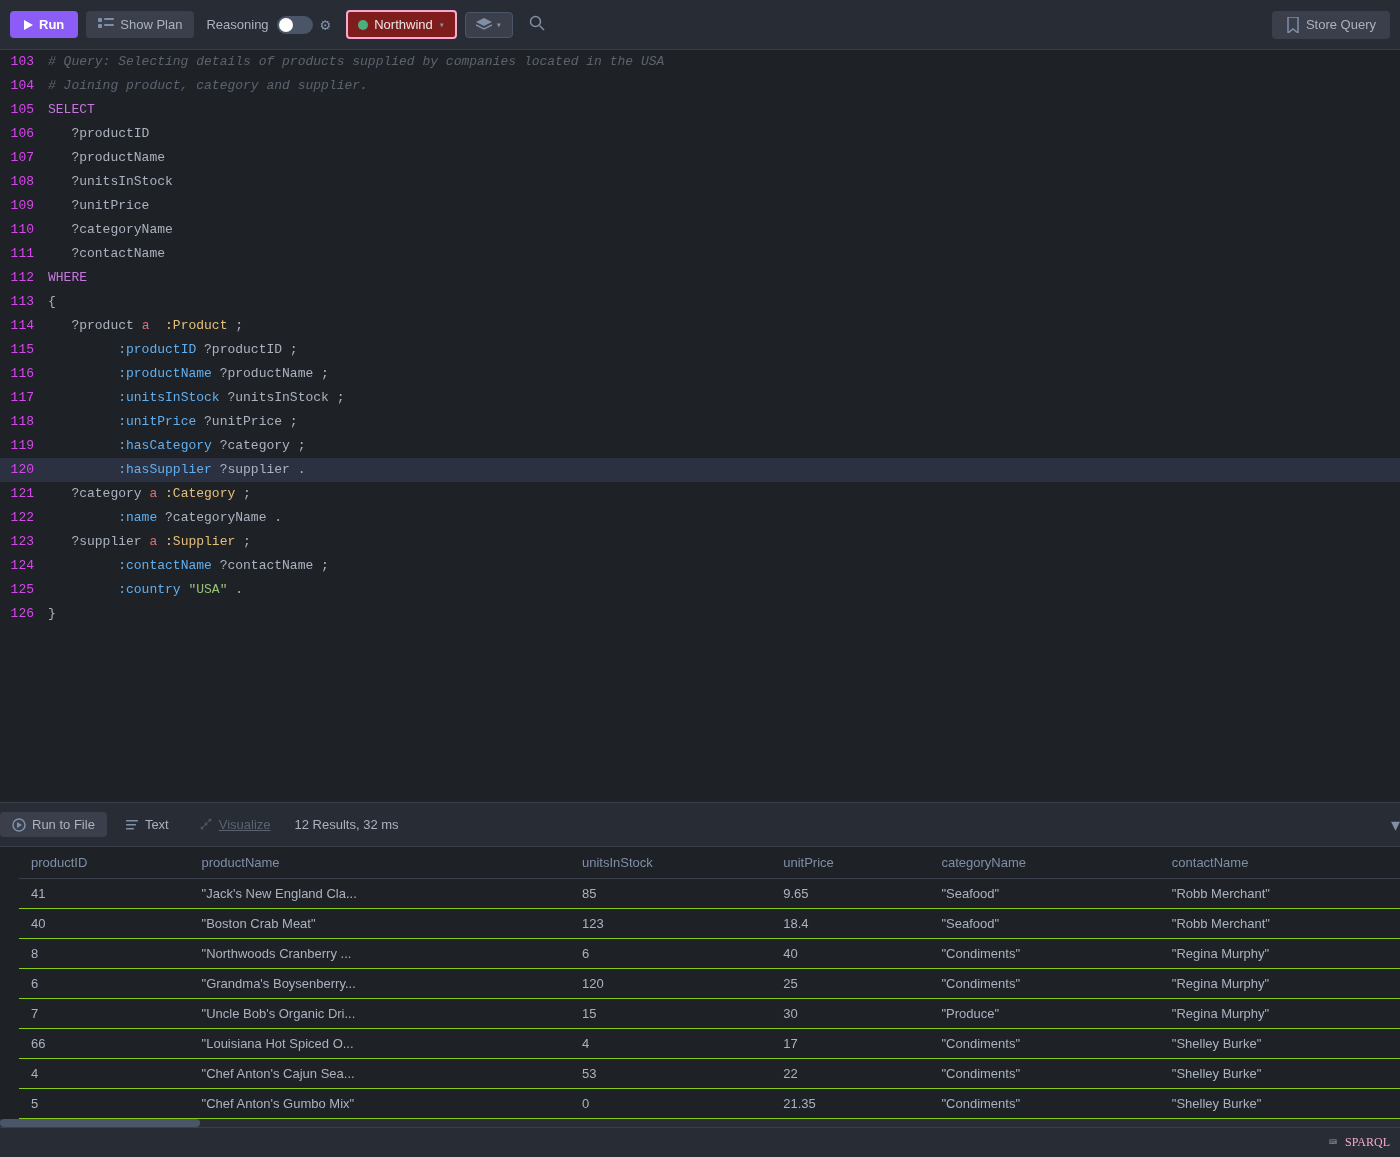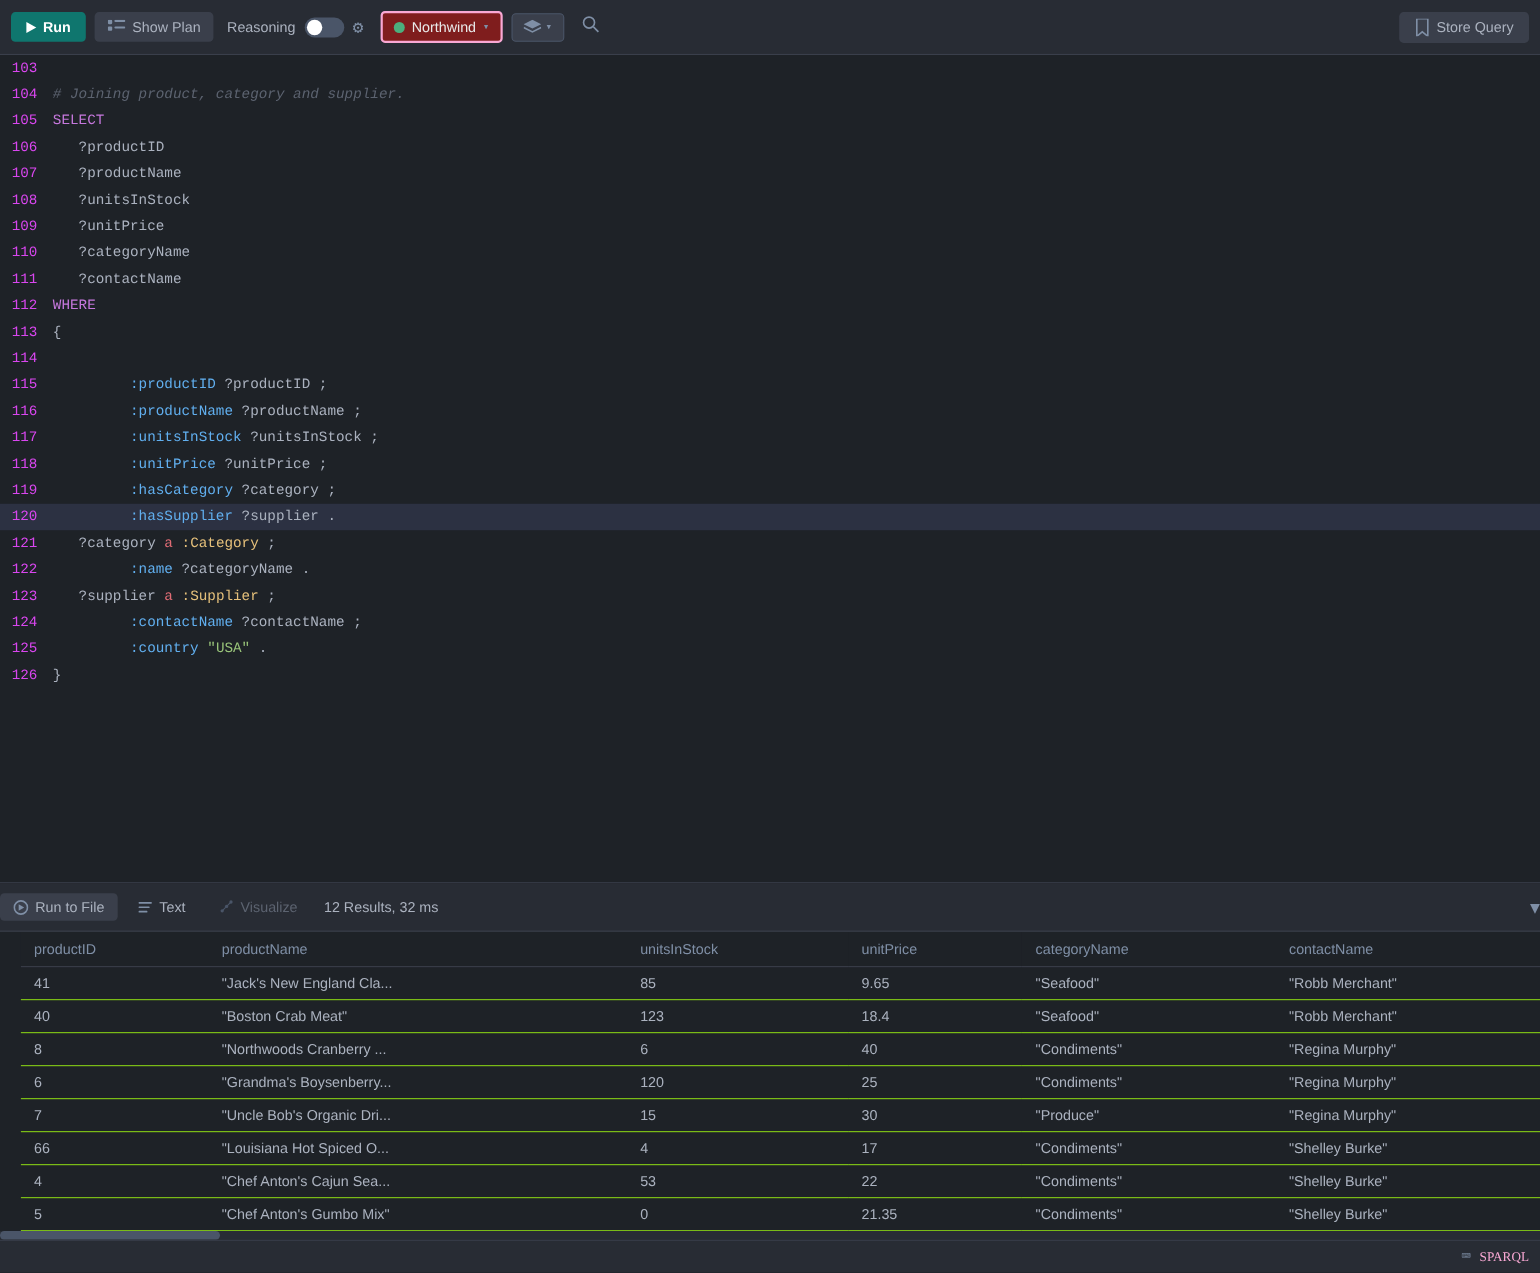--- a/index.html
+++ b/index.html
@@ -23,21 +23,21 @@
       border-bottom: 1px solid #3a3f4b;
       padding: 6px 10px;
       gap: 8px;
       height: 50px;
       flex-shrink: 0;
     }
     .btn-run {
       display: flex;
       align-items: center;
       gap: 6px;
-      background: #0f766e;
+      background: #8b5cf6;
       color: #fff;
       border: none;
       border-radius: 4px;
       padding: 6px 14px;
       font-size: 13px;
       cursor: pointer;
       font-weight: bold;
     }
     .btn-run .play-icon {
       width: 0; height: 0;
@@ -239,20 +239,21 @@
       align-items: flex-start;
       gap: 6px;
       background: transparent;
       color: #5c6370;
       border: none;
       border-radius: 4px;
       padding: 5px 12px;
       font-size: 13px;
       cursor: pointer;
       font-family: sans-serif;
+      text-decoration: underline;
     }
     .results-info {
       color: #abb2bf;
       font-size: 13px;
       font-family: sans-serif;
       margin-left: 6px;
     }
     .expand-btn {
       margin-left: auto;
       background: transparent;
@@ -381,20 +382,21 @@
     <svg width="14" height="16" viewBox="0 0 14 16">
       <path d="M2 0 H12 V16 L7 12 L2 16 Z" fill="none" stroke="#7f8fa6" stroke-width="1.5"></path>
     </svg>
     <span>Store Query</span>
   </button>
 </div>
 
 <div class="code-area" id="code-editor">
 <div class="code-line">
       <span class="line-num">103</span>
+      <span class="line-content"><span class="comment"># Query: Selecting details of products supplied by companies located in the USA</span></span>
     </div>
     <div class="code-line">
       <span class="line-num">104</span>
       <span class="line-content"><span class="comment"># Joining product, category and supplier.</span></span>
     </div>
     <div class="code-line">
       <span class="line-num">105</span>
       <span class="line-content"><span class="kw">SELECT</span></span>
     </div>
     <div class="code-line">
@@ -424,20 +426,21 @@
     <div class="code-line">
       <span class="line-num">112</span>
       <span class="line-content"><span class="kw">WHERE</span></span>
     </div>
     <div class="code-line">
       <span class="line-num">113</span>
       <span class="line-content"><span class="punc">{</span></span>
     </div>
     <div class="code-line">
       <span class="line-num">114</span>
+      <span class="line-content"><span class="var">   ?product </span><span class="a-kw">a</span><span class="var">  </span><span class="cls">:Product</span><span class="punc"> ;</span></span>
     </div>
     <div class="code-line">
       <span class="line-num">115</span>
       <span class="line-content"><span class="var">         </span><span class="prop">:productID</span><span class="var"> ?productID ;</span></span>
     </div>
     <div class="code-line">
       <span class="line-num">116</span>
       <span class="line-content"><span class="var">         </span><span class="prop">:productName</span><span class="var"> ?productName ;</span></span>
     </div>
     <div class="code-line">

